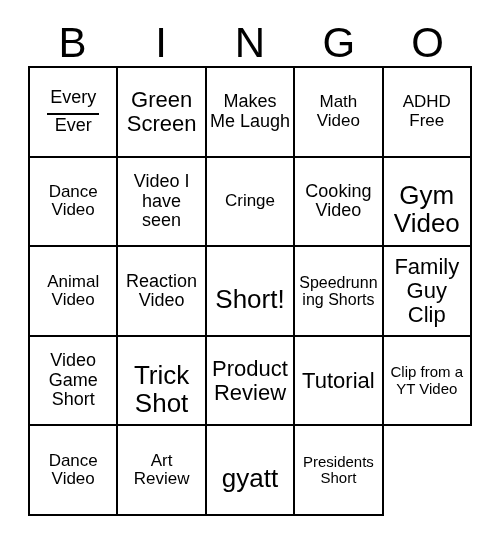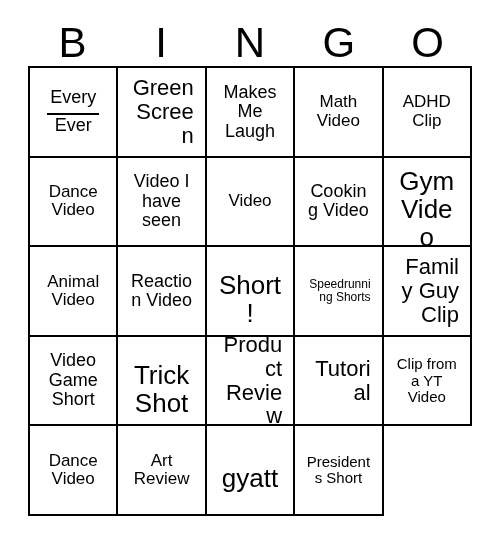--- a/index.html
+++ b/index.html
@@ -57,38 +57,38 @@
     background: #ffffff;
   }
   .cell {
     border-right: 2px solid #000000;
     border-bottom: 2px solid #000000;
     box-sizing: border-box;
     display: flex;
     align-items: center;
     justify-content: center;
     text-align: center;
-    padding: 2px 11px;
+    padding: 2px 3px;
     overflow: hidden;
     background: #ffffff;
   }
   .cell-text {
     display: block;
     color: #000000;
     line-height: 1.08;
     width: 100%;
     word-wrap: break-word;
   }
   
   .fs-xxl .cell-text { font-size: 26px; margin-top: 16px; }
   .fs-xl  .cell-text { font-size: 17px; }
-  .fs-l   .cell-text { font-size: 22px; text-align: right; }
+  .fs-l   .cell-text { font-size: 22px; }
   .fs-m   .cell-text { font-size: 18px; }
   .fs-s   .cell-text { font-size: 15px; }
-  .fs-xs  .cell-text { font-size: 12px; text-align: right; }
+  .fs-xs  .cell-text { font-size: 16px; }
 
   
   .blank-line {
     display: block;
     width: 52px;
     height: 0;
     margin: 5px auto 1px auto;
     border-top: 2px solid #000000;
   }
 </style>
@@ -117,31 +117,31 @@
     <div class="cell fs-l">
       <span class="cell-text">Green Screen</span>
     </div>
     <div class="cell fs-m">
       <span class="cell-text">Makes Me Laugh</span>
     </div>
     <div class="cell fs-xl">
       <span class="cell-text">Math Video</span>
     </div>
     <div class="cell fs-xl">
-      <span class="cell-text">ADHD Clip</span>
+      <span class="cell-text">ADHD Free</span>
     </div>
 
     <div class="cell fs-xl">
       <span class="cell-text">Dance Video</span>
     </div>
     <div class="cell fs-m">
       <span class="cell-text">Video I have seen</span>
     </div>
     <div class="cell fs-xl">
-      <span class="cell-text">Video</span>
+      <span class="cell-text">Cringe</span>
     </div>
     <div class="cell fs-m">
       <span class="cell-text">Cooking Video</span>
     </div>
     <div class="cell fs-xxl">
       <span class="cell-text">Gym Video</span>
     </div>
 
     <div class="cell fs-xl">
       <span class="cell-text">Animal Video</span>

